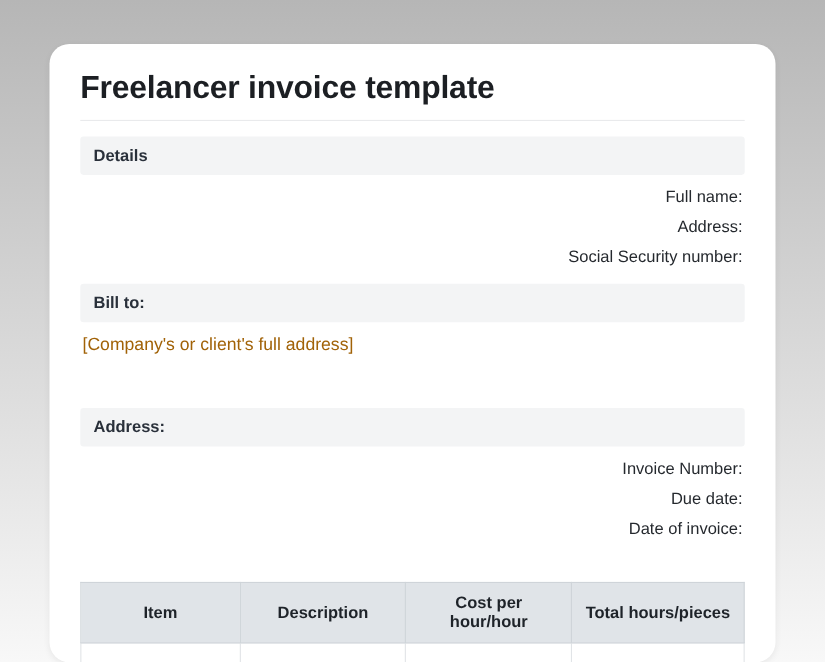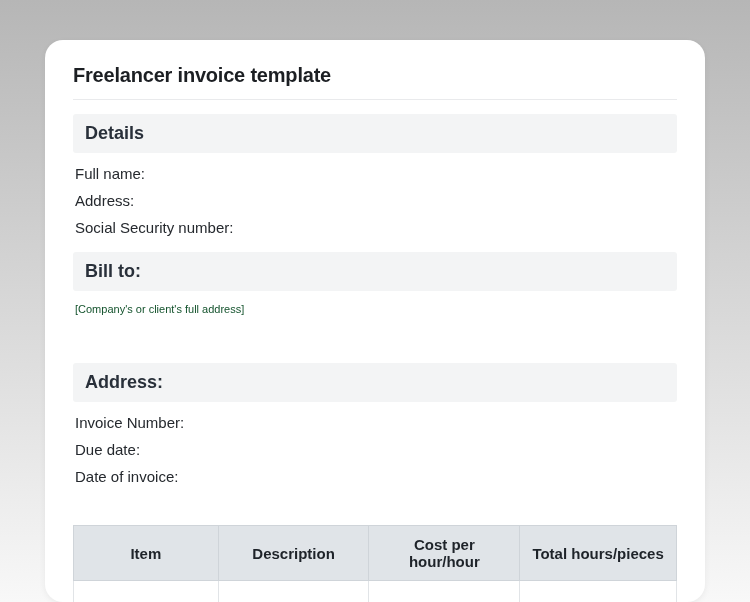--- a/index.html
+++ b/index.html
@@ -23,51 +23,52 @@
   .sheet {
     width: 660px;
     background: #ffffff;
     border-radius: 18px;
     box-shadow: 0 2px 6px rgba(0,0,0,0.06);
     box-sizing: border-box;
     padding: 24px 28px 0 28px;
     overflow: hidden;
   }
   .title {
-    font-size: 20px;
+    font-size: 29px;
     font-weight: 800;
     color: #1c1f23;
     margin: 0 0 12px 0;
     letter-spacing: -0.2px;
   }
   .title-rule {
     border: none;
     border-top: 1.5px solid #e9eaec;
     margin: 0 0 14px 0;
   }
   .section-header {
     background: #f3f4f5;
     border-radius: 3px;
     padding: 9px 12px;
-    font-size: 18px;
+    font-size: 15px;
     font-weight: 700;
     color: #29303a;
     margin-bottom: 12px;
   }
   .field-block {
     padding: 0 2px 6px 2px;
   }
   .field-line {
     font-size: 15px;
     color: #25292e;
     margin: 0 0 10px 0;
+    text-align: right;
   }
   .placeholder-line {
-    font-size: 11px;
-    color: #14532d;
+    font-size: 16px;
+    color: #a16207;
     margin: 8px 0 0 0;
     padding: 0 2px;
   }
   .gap {
     height: 48px;
   }
   .gap-sm {
     height: 24px;
   }
   table.items {

